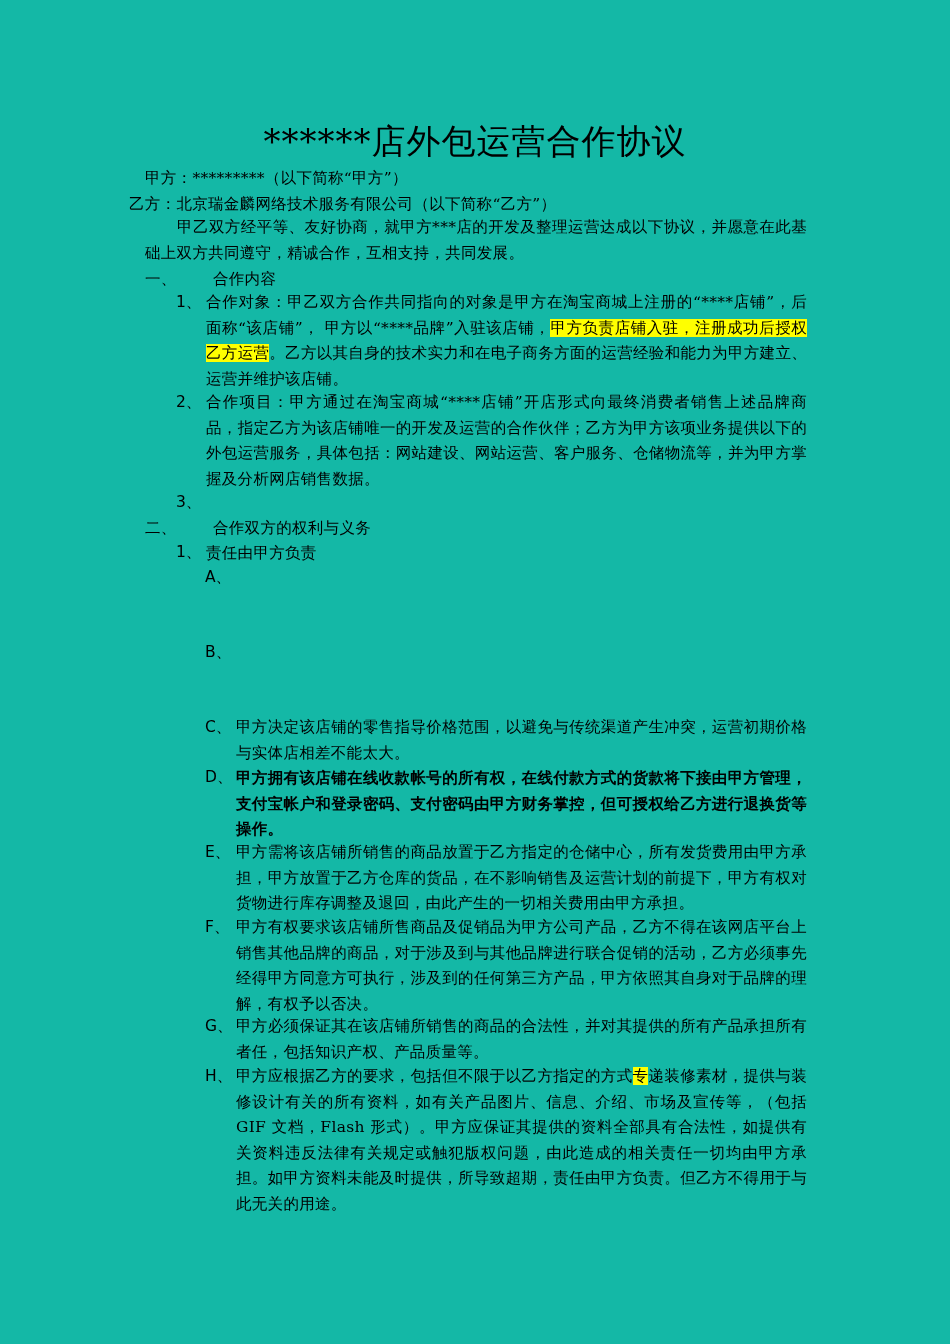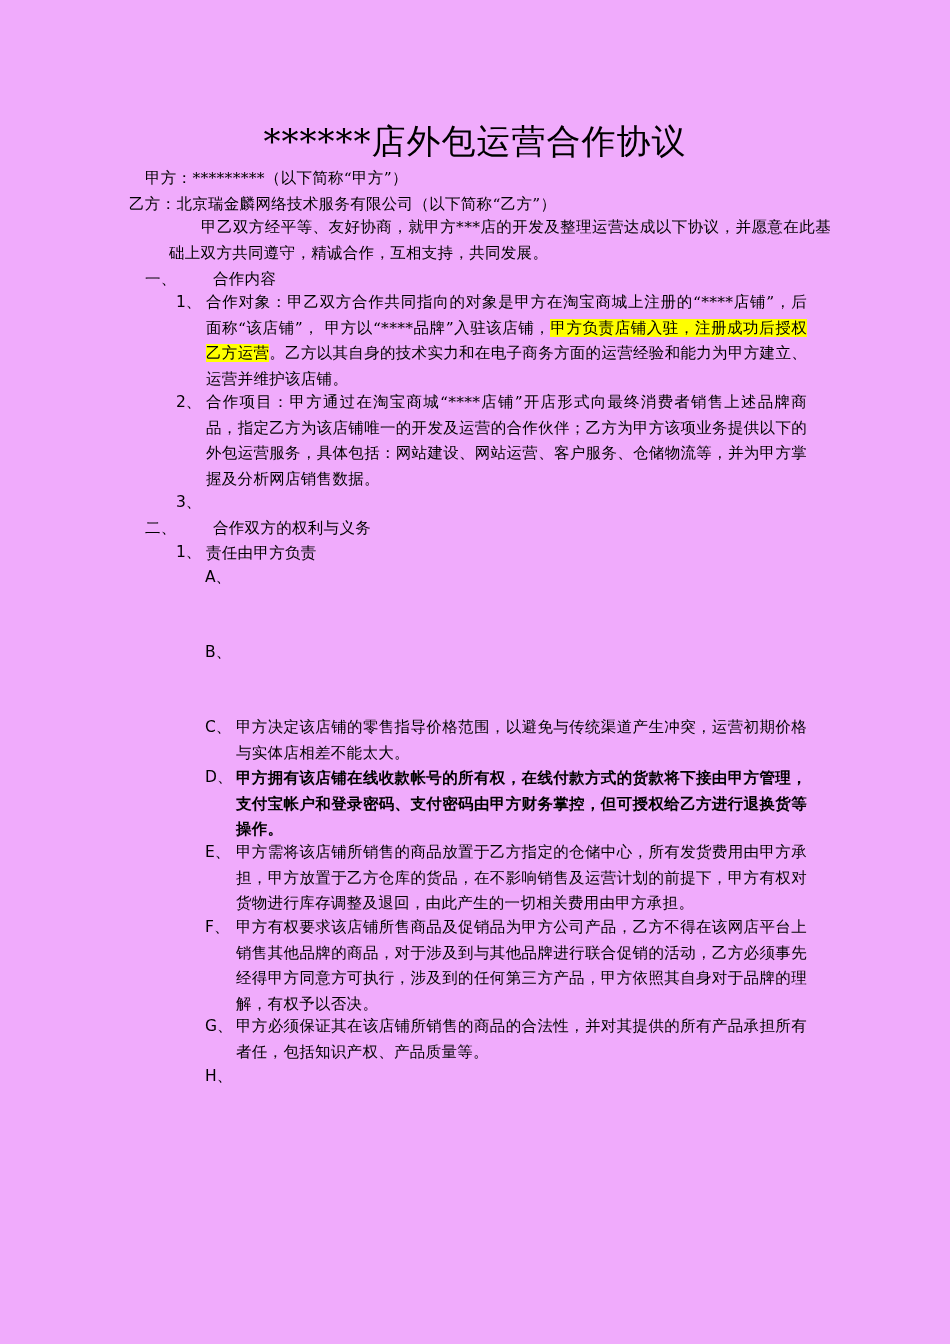--- a/index.html
+++ b/index.html
@@ -1,37 +1,37 @@
 <!DOCTYPE html>
 <html><head>
 <meta charset="utf-8">
 <style>
   html, body { margin:0; padding:0; background:#ffffff; }
   body { width:950px; height:1344px; position:relative; overflow:hidden;
          font-family: "DejaVu Serif", "Liberation Serif", serif; color:#000; }
-  .page { position:absolute; left:0; top:0; width:950px; height:1344px; background:#f0abfc; }
+  .page { position:absolute; left:0; top:0; width:950px; height:1344px; background:#14b8a6; }
   .title { position:absolute; left:0; width:950px; top:117px; text-align:center;
            font-size:34px; line-height:48px; letter-spacing:1px; }
   .line { position:absolute; font-size:15.5px; line-height:26px; white-space:nowrap; letter-spacing:0.3px; }
   .para { position:absolute; font-size:15.5px; line-height:25.5px; text-align:justify; letter-spacing:0.3px; }
   .marker { position:absolute; font-size:15.5px; line-height:25.5px; white-space:nowrap;
             font-family: "DejaVu Sans", "Liberation Sans", sans-serif; }
   .hl { background:#ffff00; }
 </style>
 </head>
 <body>
 
 <div class="page">
 
   <div class="title">******店外包运营合作协议</div>
 
   <div class="line" style="left:145px; top:165px;">甲方：*********（以下简称“甲方”）</div>
   <div class="line" style="left:129px; top:191px;">乙方：北京瑞金麟网络技术服务有限公司（以下简称“乙方”）</div>
 
-  <div class="para" style="left:145px; top:215px; width:662px; text-indent:32px;margin-left:24px;">甲乙双方经平等、友好协商，就甲方***店的开发及整理运营达成以下协议，并愿意在此基础上双方共同遵守，精诚合作，互相支持，共同发展。</div>
+  <div class="para" style="left:145px; top:215px; width:662px; text-indent:32px;">甲乙双方经平等、友好协商，就甲方***店的开发及整理运营达成以下协议，并愿意在此基础上双方共同遵守，精诚合作，互相支持，共同发展。</div>
 
   <div class="line" style="left:145px; top:266px;">一、</div>
   <div class="line" style="left:213px; top:266px;">合作内容</div>
 
   <div class="marker" style="left:176px; top:290px;">1、</div>
   <div class="para" style="left:206px; top:290px; width:601px;"><span>合作对象：甲乙双方合作共同指向的对象是甲方在淘宝商城上注册的“****店铺”，后面称“该店铺”， 甲方以“****品牌”入驻该店铺，</span><span class="hl">甲方负责店铺入驻，注册成功后授权乙方运营</span><span>。乙方以其自身的技术实力和在电子商务方面的运营经验和能力为甲方建立、运营并维护该店铺。</span></div>
 
   <div class="marker" style="left:176px; top:390px;">2、</div>
   <div class="para" style="left:206px; top:390px; width:601px;">合作项目：甲方通过在淘宝商城“****店铺”开店形式向最终消费者销售上述品牌商品，指定乙方为该店铺唯一的开发及运营的合作伙伴；乙方为甲方该项业务提供以下的外包运营服务，具体包括：网站建设、网站运营、客户服务、仓储物流等，并为甲方掌握及分析网店销售数据。</div>
 
@@ -56,14 +56,15 @@
   <div class="marker" style="left:205px; top:840px;">E、</div>
   <div class="para" style="left:236px; top:840px; width:571px;">甲方需将该店铺所销售的商品放置于乙方指定的仓储中心，所有发货费用由甲方承担，甲方放置于乙方仓库的货品，在不影响销售及运营计划的前提下，甲方有权对货物进行库存调整及退回，由此产生的一切相关费用由甲方承担。</div>
 
   <div class="marker" style="left:205px; top:915px;">F、</div>
   <div class="para" style="left:236px; top:915px; width:571px;">甲方有权要求该店铺所售商品及促销品为甲方公司产品，乙方不得在该网店平台上销售其他品牌的商品，对于涉及到与其他品牌进行联合促销的活动，乙方必须事先经得甲方同意方可执行，涉及到的任何第三方产品，甲方依照其自身对于品牌的理解，有权予以否决。</div>
 
   <div class="marker" style="left:205px; top:1014px;">G、</div>
   <div class="para" style="left:236px; top:1014px; width:571px;">甲方必须保证其在该店铺所销售的商品的合法性，并对其提供的所有产品承担所有者任，包括知识产权、产品质量等。</div>
 
   <div class="marker" style="left:205px; top:1064px;">H、</div>
+  <div class="para" style="left:236px; top:1064px; width:571px;"><span>甲方应根据乙方的要求，包括但不限于以乙方指定的方式</span><span class="hl">专</span><span>递装修素材，提供与装修设计有关的所有资料，如有关产品图片、信息、介绍、市场及宣传等，（包括 GIF 文档，Flash 形式）。甲方应保证其提供的资料全部具有合法性，如提供有关资料违反法律有关规定或触犯版权问题，由此造成的相关责任一切均由甲方承担。如甲方资料未能及时提供，所导致超期，责任由甲方负责。但乙方不得用于与此无关的用途。</span></div>
 
 </div>
 
 </body></html>

